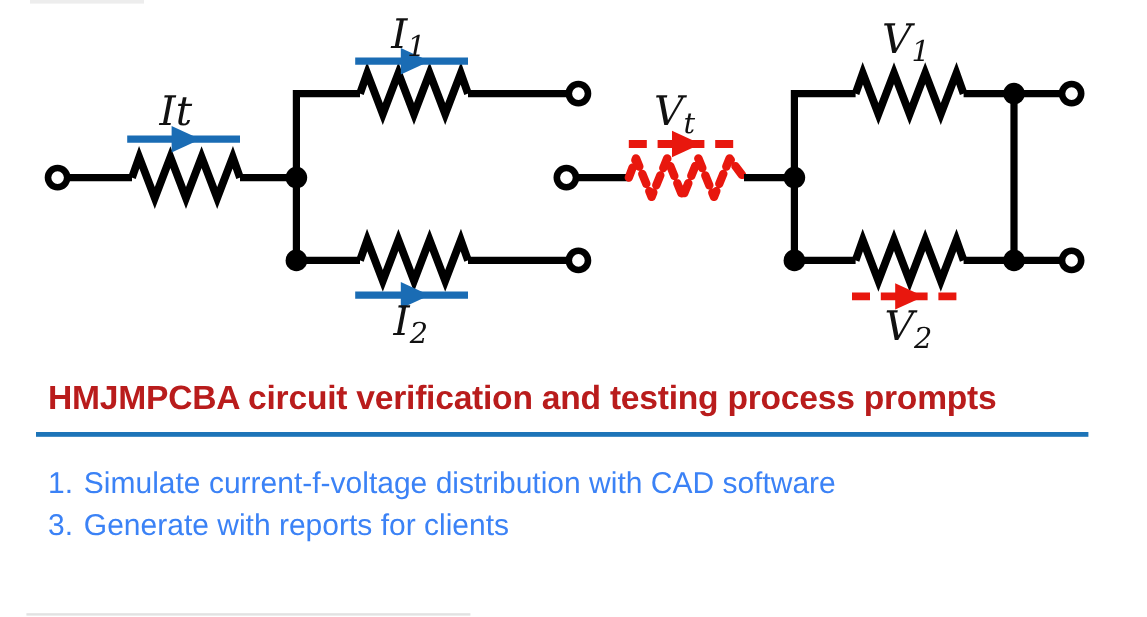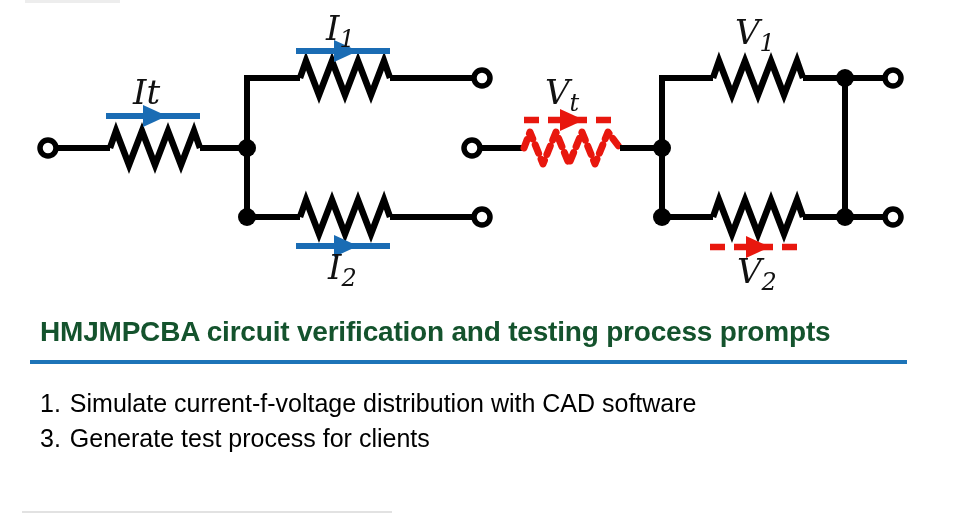--- a/index.html
+++ b/index.html
@@ -15,24 +15,24 @@
   .terminal{fill:#fff;stroke:#000;stroke-width:5.5;}
   .blue-line{stroke:#1a6cb4;stroke-width:6;fill:none;}
   .blue-head{fill:#1a6cb4;}
   .red-line{stroke:#e8170e;stroke-width:6.5;fill:none;stroke-dasharray:15 9;}
   .red-head{fill:#e8170e;}
   .red-resistor{stroke:#e8170e;stroke-width:7;fill:none;stroke-dasharray:9 6.5;stroke-linecap:round;stroke-linejoin:round;}
   .math-label{font-family:"DejaVu Serif","Liberation Serif",serif;font-style:italic;font-size:34px;fill:#111;}
   .math-sub{font-size:24px;}
   .title{
     position:absolute;left:40px;top:316px;width:880px;
-    font-size:28px;font-weight:bold;color:#14532d;letter-spacing:-0.2px;white-space:nowrap;
+    font-size:28px;font-weight:bold;color:#b91c1c;letter-spacing:-0.2px;white-space:nowrap;
   }
   .divider{position:absolute;left:30px;top:360px;width:877px;height:4px;background:#1d74b8;}
-  .steps{position:absolute;left:40px;top:386px;font-size:25px;color:#000000;line-height:35px;}
+  .steps{position:absolute;left:40px;top:386px;font-size:25px;color:#3b82f6;line-height:35px;}
   .step{white-space:nowrap;}
   .step-num{margin-right:9px;}
   .bottom-line{position:absolute;left:22px;top:511px;width:370px;height:2px;background:#e2e2e2;}
 </style>
 </head>
 <body>
 
 <div class="artifact" style="left:25px;top:0;width:95px;height:3px;"></div>
 
 <svg width="956" height="300" viewBox="0 0 956 300">
@@ -110,16 +110,16 @@
     <text class="math-label" x="735" y="44"><tspan>V</tspan><tspan class="math-sub" dy="7">1</tspan></text>
     <text class="math-label" x="737" y="283"><tspan>V</tspan><tspan class="math-sub" dy="7">2</tspan></text>
   </g>
 </svg>
 
 <div class="title">HMJMPCBA circuit verification and testing process prompts</div>
 <div class="divider"></div>
 
 <div class="steps">
   <div class="step"><span class="step-num">1.</span><span>Simulate current-f-voltage distribution with CAD software</span></div>
-  <div class="step"><span class="step-num">3.</span><span>Generate test process for clients</span></div>
+  <div class="step"><span class="step-num">3.</span><span>Generate with reports for clients</span></div>
 </div>
 
 <div class="bottom-line"></div>
 
 </body></html>

